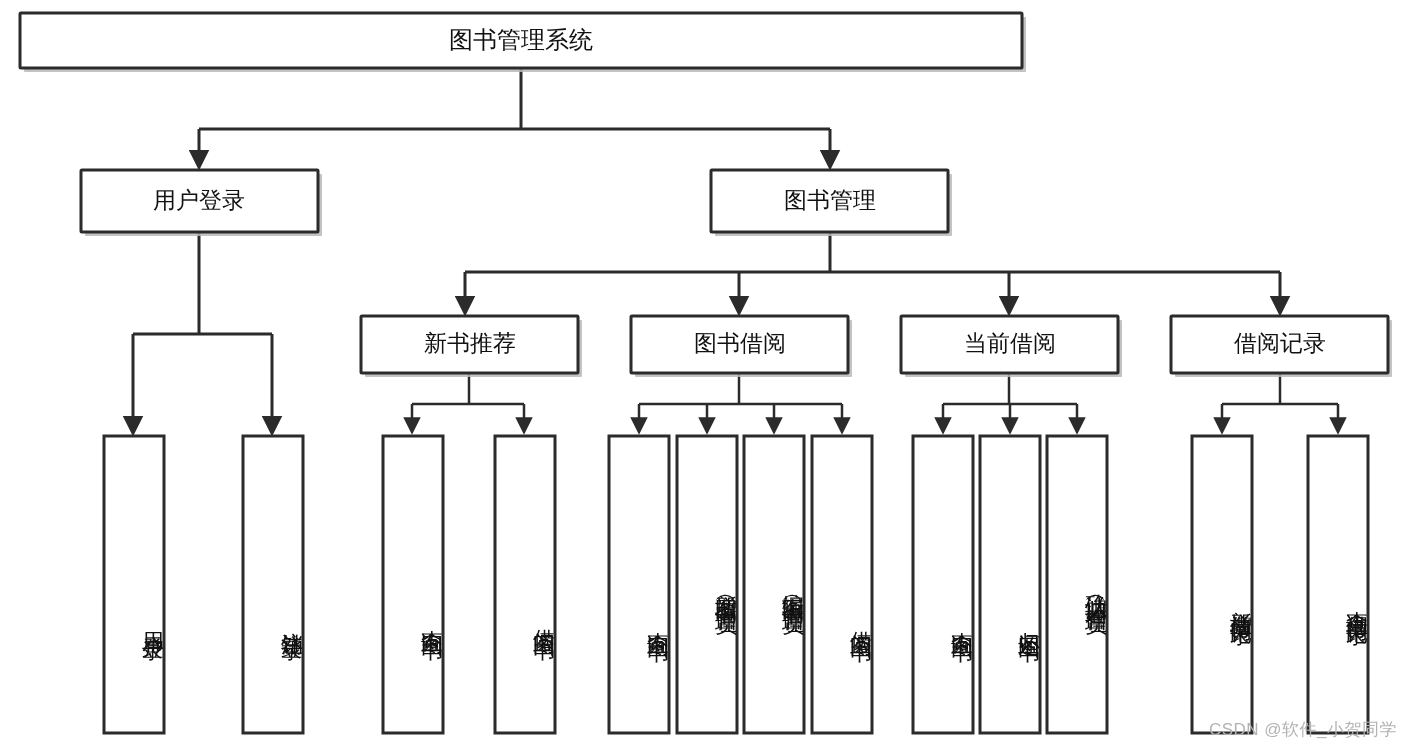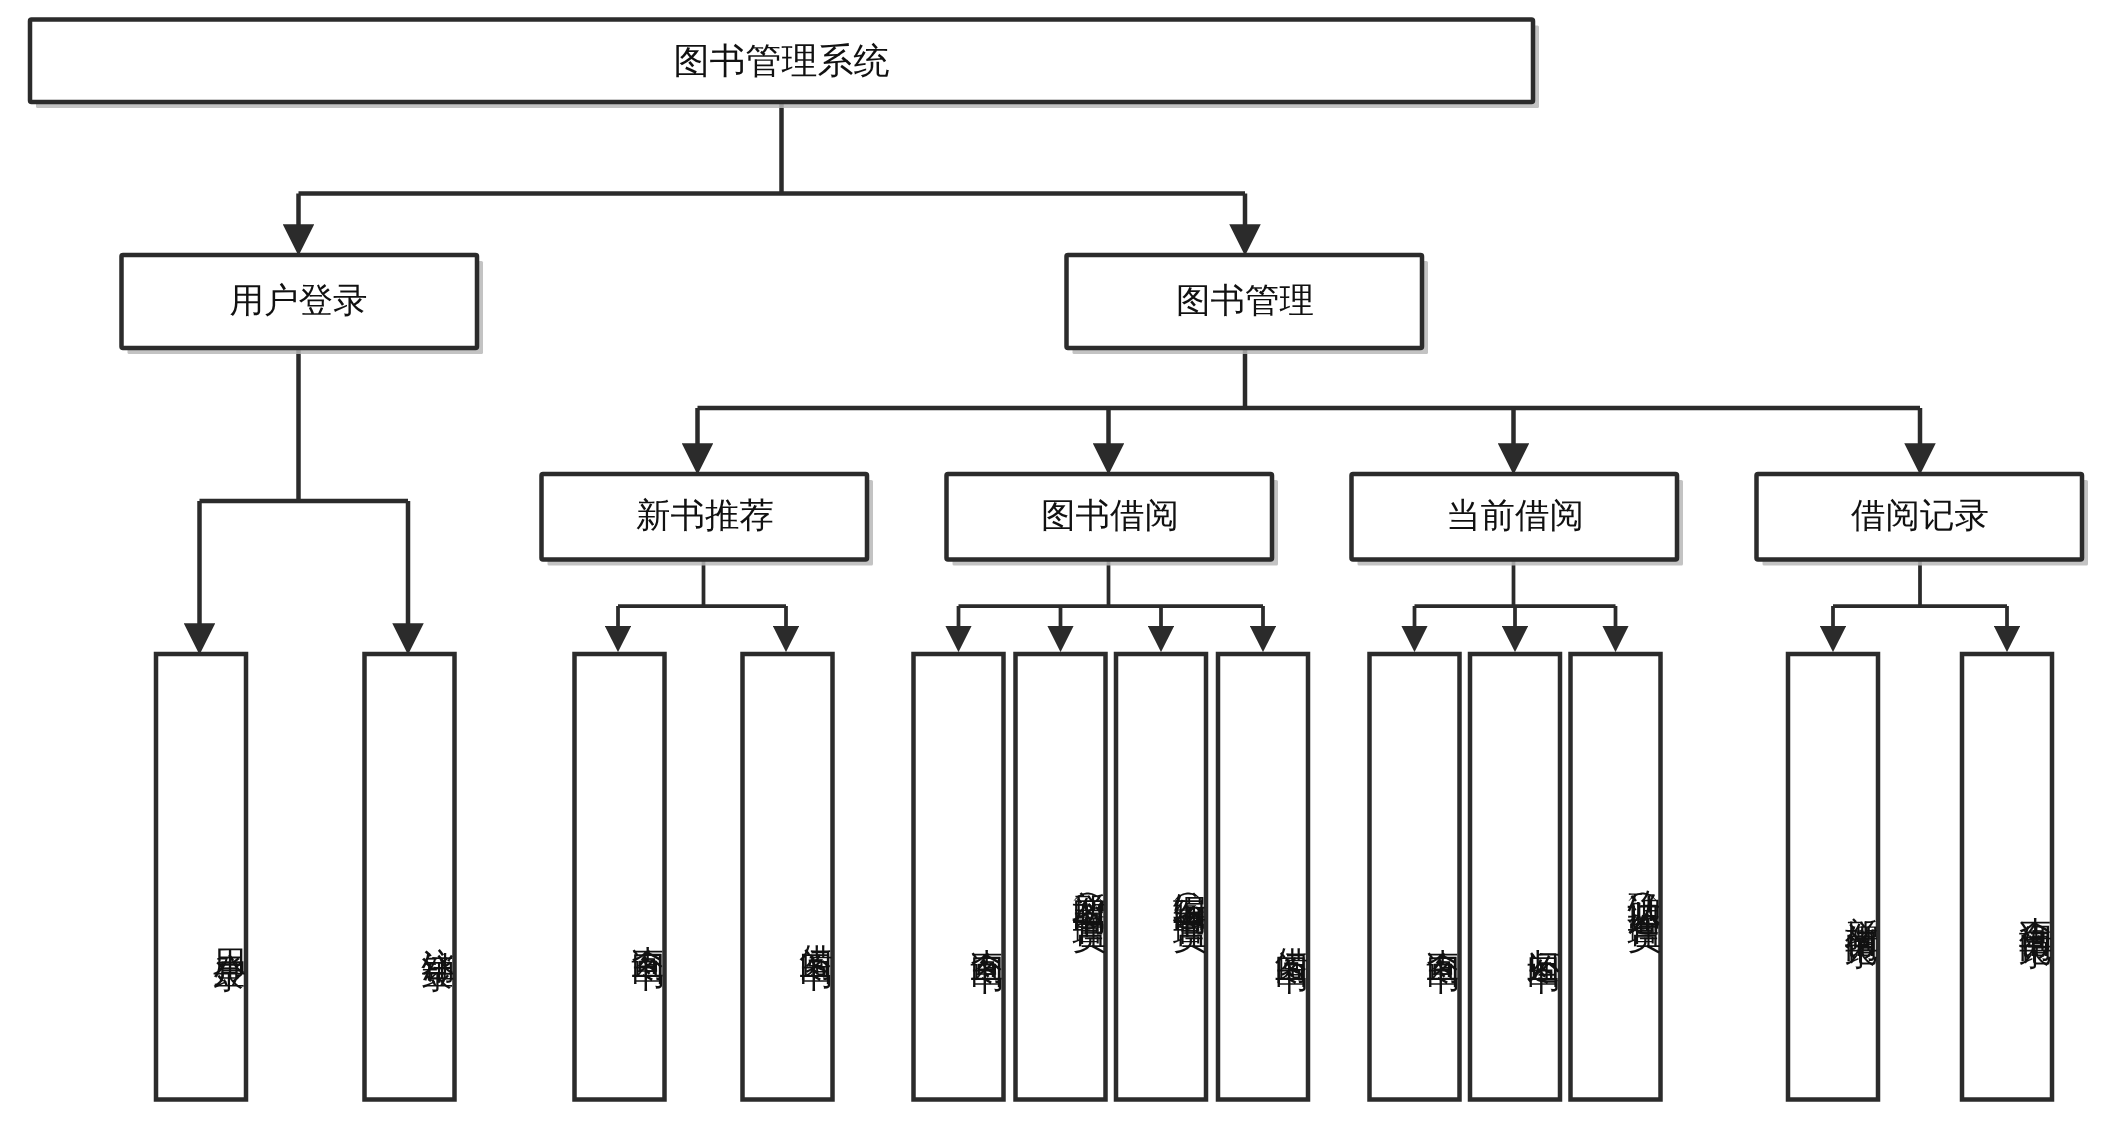--- a/index.html
+++ b/index.html
@@ -191,13 +191,14 @@
   <div class="leaf-vert" style="left:744px;top:444px;width:60px;height:290px;">编辑图书（管理员）</div>
   <div class="leaf-vert" style="left:812px;top:510px;width:60px;height:220px;">借阅图书</div>
 
   <div class="leaf-vert" style="left:913px;top:510px;width:60px;height:220px;">查询图书</div>
   <div class="leaf-vert" style="left:980px;top:510px;width:60px;height:220px;">归还图书</div>
   <div class="leaf-vert" style="left:1047px;top:444px;width:60px;height:290px;">确认归还（管理员）</div>
 
   <div class="leaf-vert" style="left:1192px;top:472px;width:60px;height:260px;">新增借阅记录</div>
   <div class="leaf-vert" style="left:1308px;top:472px;width:60px;height:260px;">查询借阅记录</div>
 
+  <div class="watermark">CSDN @软件_小贺同学</div>
 </div>
 
 </body></html>

